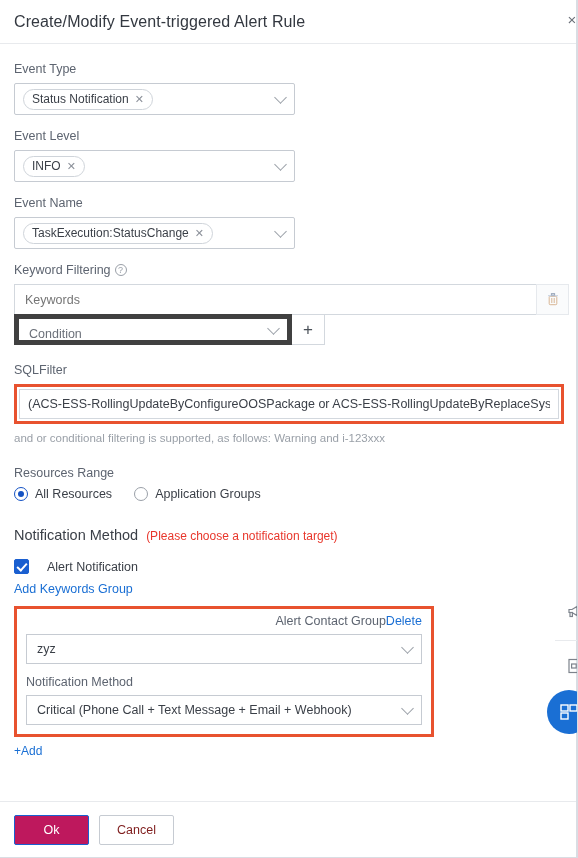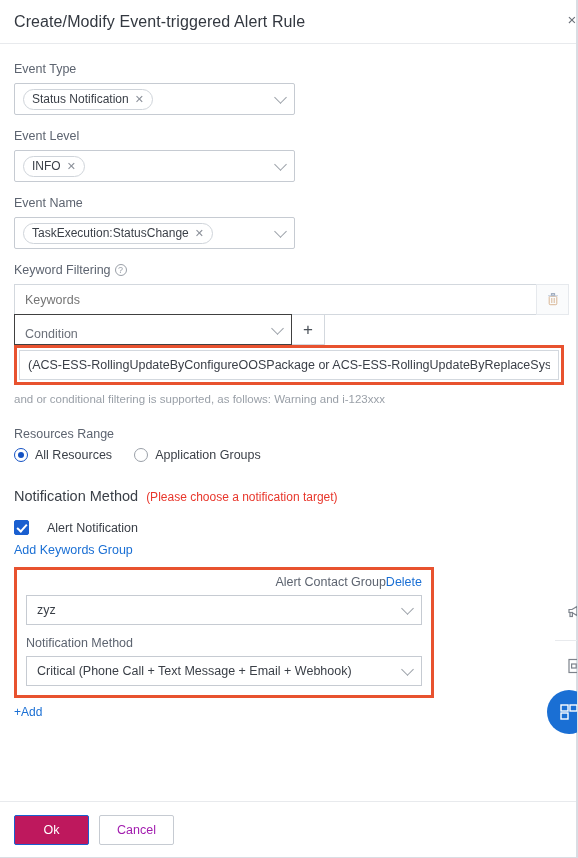--- a/index.html
+++ b/index.html
@@ -126,21 +126,21 @@
     cursor: pointer;
   }
   .cond-row {
     display: flex; align-items: stretch;
     width: 311px; margin-top: -1px;
   }
   .cond-select {
     position: relative;
     flex: 1;
     height: 31px;
-    border: 1px solid #404040;
+    border: 5px solid #404040;
     display: flex; align-items: center; gap: 10px;
     padding: 8px 28px 0 10px;
     font-size: 12.5px; color: #4a5058;
     background: #fff; cursor: pointer;
   }
   .cond-key { color: #6b7079; }
   .cond-plus {
     width: 33px; height: 31px;
     border: 1px solid #d3d8de;
     border-left: none;
@@ -272,21 +272,21 @@
   }
   .btn {
     height: 30px; min-width: 75px;
     font-size: 12.5px;
     border-radius: 2px;
     display: flex; align-items: center; justify-content: center;
     cursor: pointer;
     font-family: "Liberation Sans", sans-serif;
   }
   .btn-primary { background: #be185d; color: #fff; border: 1px solid #1a5fd0; }
-  .btn-default { background: #fff; color: #a21caf; border: 1px solid #c6cbd2; }
+  .btn-default { background: #fff; color: #7f1d1d; border: 1px solid #c6cbd2; }
 
   
   .edge-rail {
     position: absolute;
     right: 0; top: 0;
     width: 24px; height: 858px;
     pointer-events: none;
   }
   .edge-item {
     position: absolute;
@@ -378,20 +378,21 @@
       <div class="cond-row">
         <div class="cond-select">
           <span class="cond-key">Condition</span>
           <span class="chev"></span>
         </div>
         <div class="cond-plus">+</div>
       </div>
     </div>
 
     
+    <div class="field-label" style="margin-top:18px">SQLFilter</div>
     <div class="sql-wrap">
       <input class="sql-input" type="text" value="(ACS-ESS-RollingUpdateByConfigureOOSPackage or ACS-ESS-RollingUpdateByReplaceSystemDiskInS" style="">
     </div>
     <div class="hint">and or conditional filtering is supported, as follows: Warning and i-123xxx</div>
 
     
     <div class="field-label" style="margin-top:22px">Resources Range</div>
     <div class="radio-row">
       <div class="radio">
         <span class="radio-mark on"></span>

